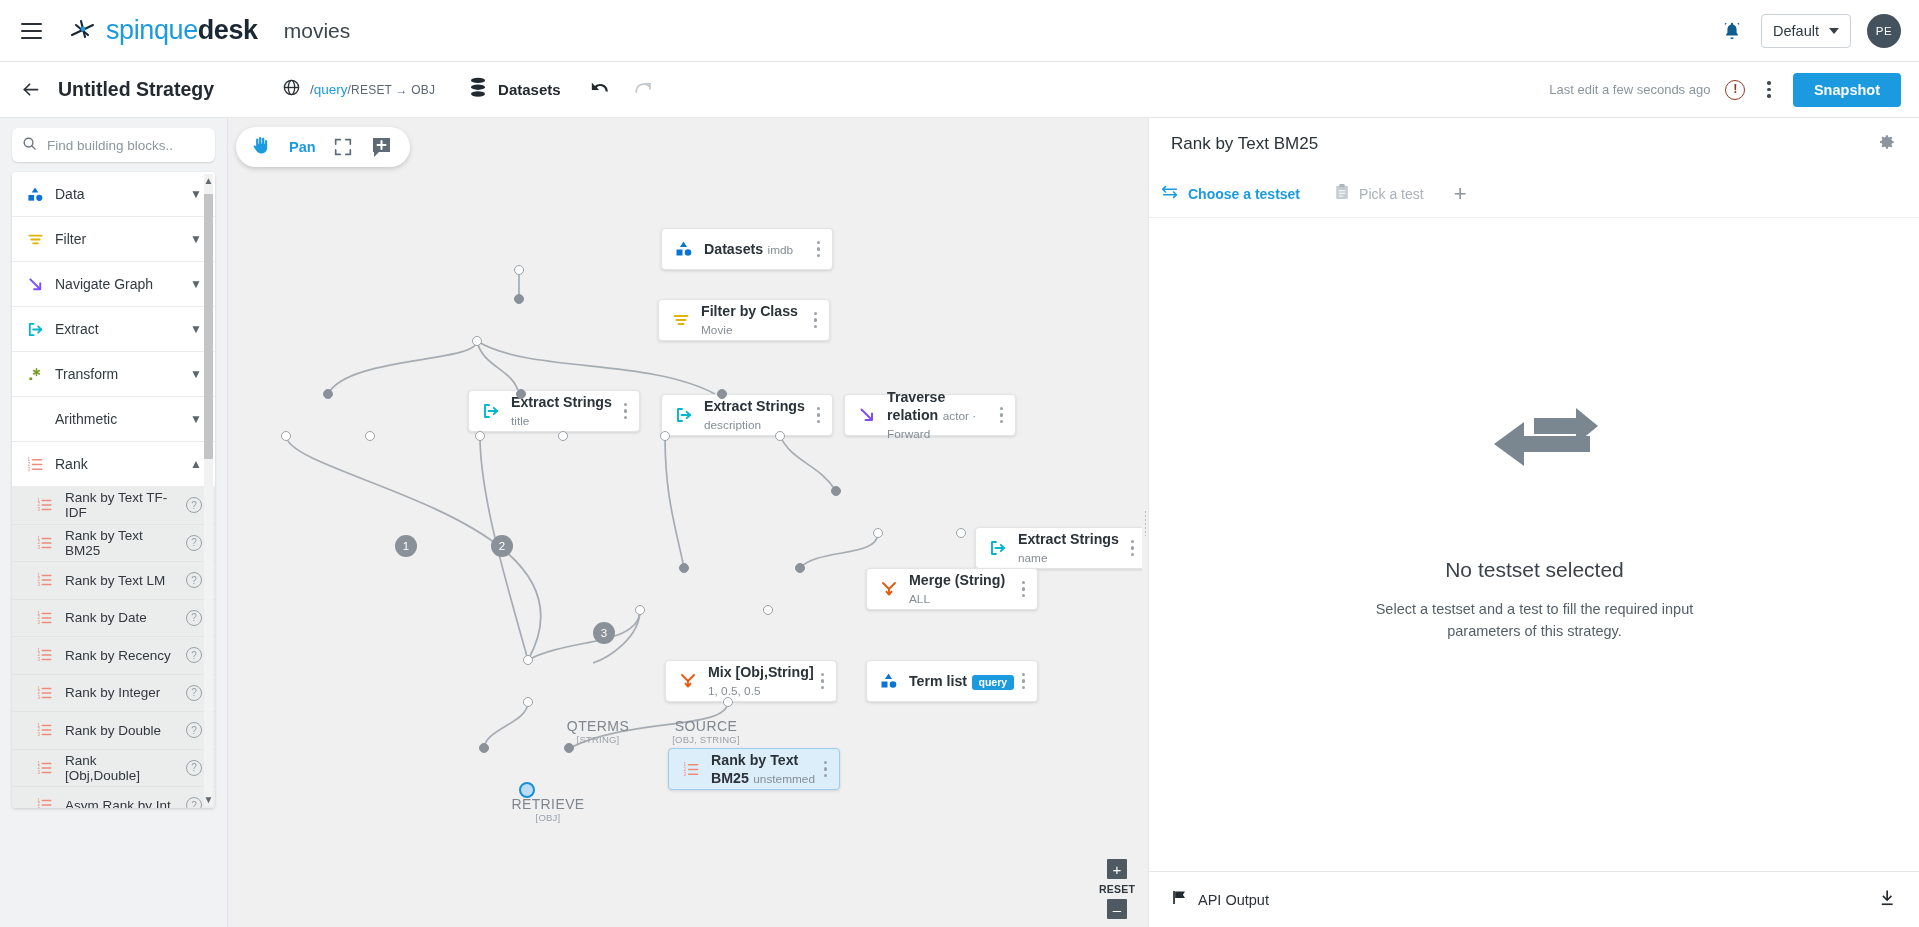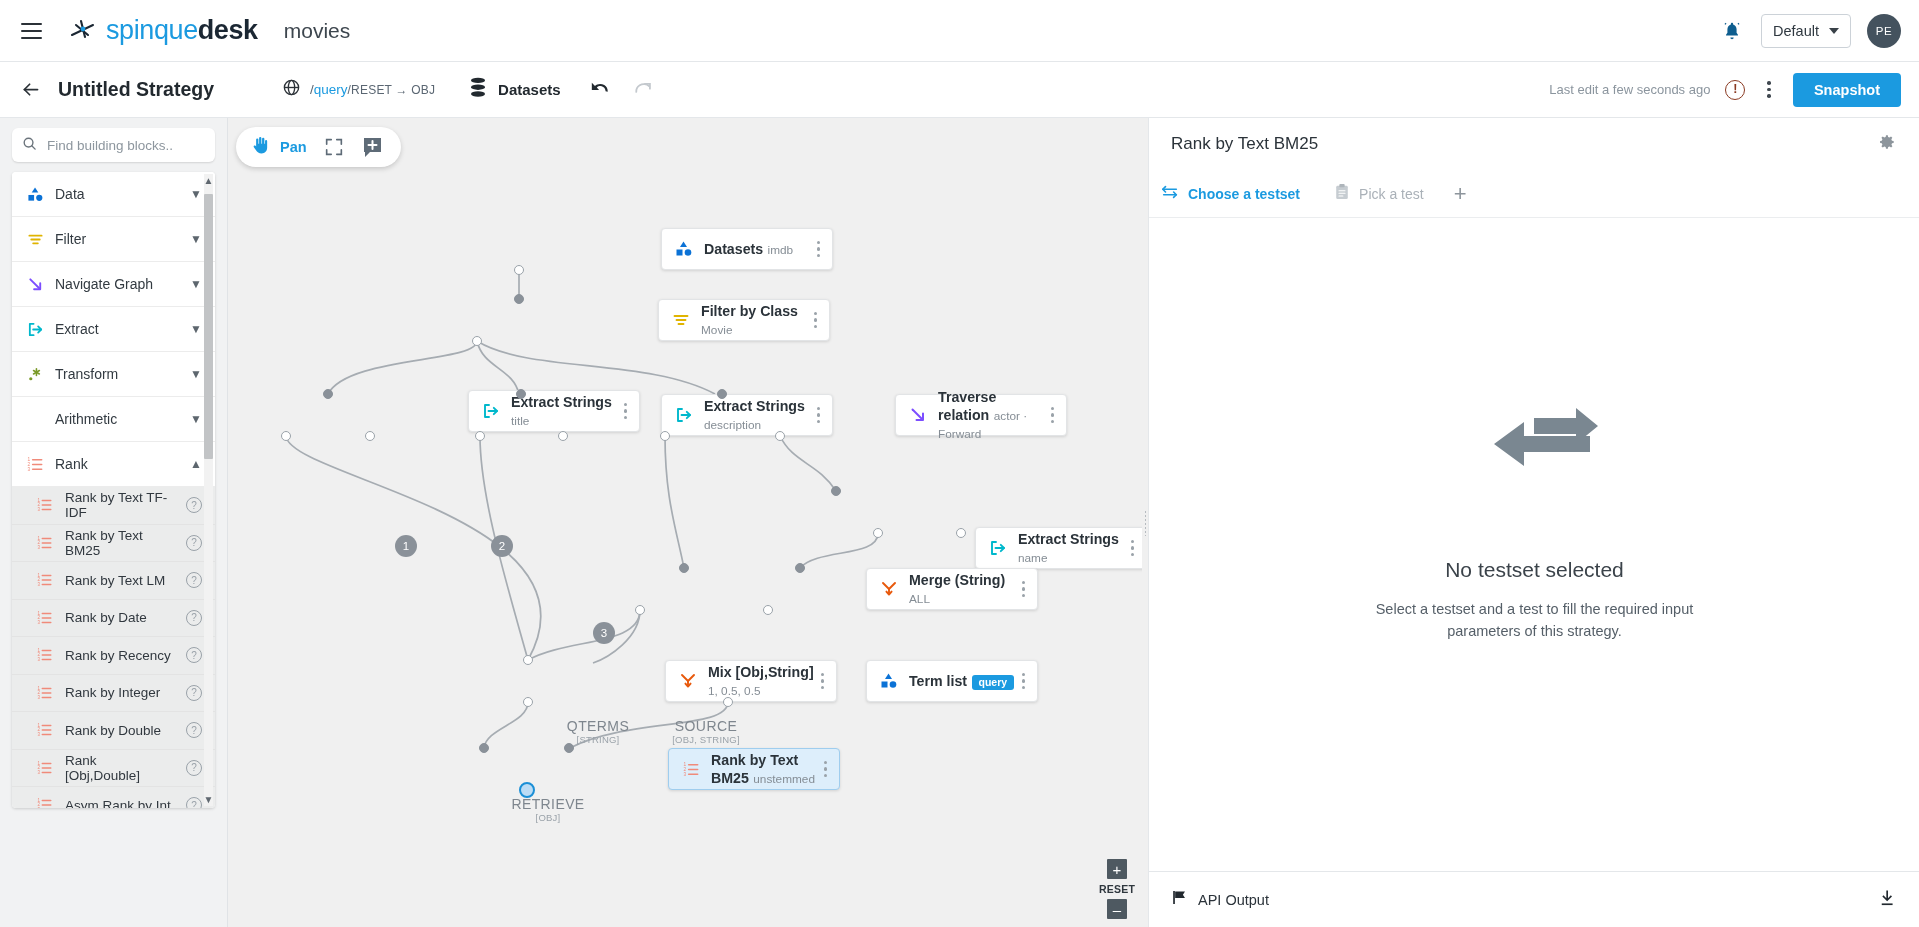--- a/index.html
+++ b/index.html
@@ -118,21 +118,21 @@
   
   .canvas {
     position:absolute; top:118px; left:228px; width:917px; height:809px;
     background:#f0f0f0; overflow:hidden;
   }
   .canvas-toolbar {
     position:absolute; left:8px; top:9px; height:40px; background:#fff; border-radius:20px;
     display:flex; align-items:center; gap:16px; padding: 0 16px 0 14px;
     box-shadow: 0 2px 5px rgba(0,0,0,.17);
   }
-  .pan-btn { display:flex; align-items:center; gap:9px; cursor:pointer; }
+  .pan-btn { display:flex; align-items:center; gap:18px; cursor:pointer; }
   .pan-label { color:#1b9ae0; font-size:14.5px; font-weight:700; }
   .fit-btn { width:22px;height:22px; cursor:pointer; }
   .add-btn { width:24px;height:24px; cursor:pointer; }
 
   svg.edges { position:absolute; left:0; top:0; width:917px; height:809px; pointer-events:none; }
 
   .node {
     position:absolute; background:#fff; border:1px solid #e2e4e6; border-radius:4px;
     box-shadow: 0 1px 3px rgba(0,0,0,.13); display:flex; align-items:center; cursor:pointer;
   }
@@ -693,21 +693,21 @@
       <span class="node-kebab">
           <i></i>
           <i></i>
           <i></i>
         </span>
     </div>
     <div class="port filled" style="left:288px;top:271px;"></div>
     <div class="port" style="left:247px;top:313px;"></div>
     <div class="port" style="left:330px;top:313px;"></div>
 
-    <div class="node" style="left:667px;top:276px;width:172px;height:42px;">
+    <div class="node" style="left:616px;top:276px;width:172px;height:42px;">
       <span class="node-icon">
           <svg width="18" height="18" viewBox="0 0 18 18" stroke="#7c4dff" stroke-width="2" fill="none" stroke-linecap="round" stroke-linejoin="round">
             <line x1="3.5" y1="3.5" x2="13.5" y2="13.5"></line>
             <polyline points="7.5,14 14,14 14,7.5"></polyline>
           </svg>
         </span>
       <span class="node-body">
         <span class="node-title">Traverse relation</span>
         <span class="node-sub">actor · Forward</span>
       </span>

